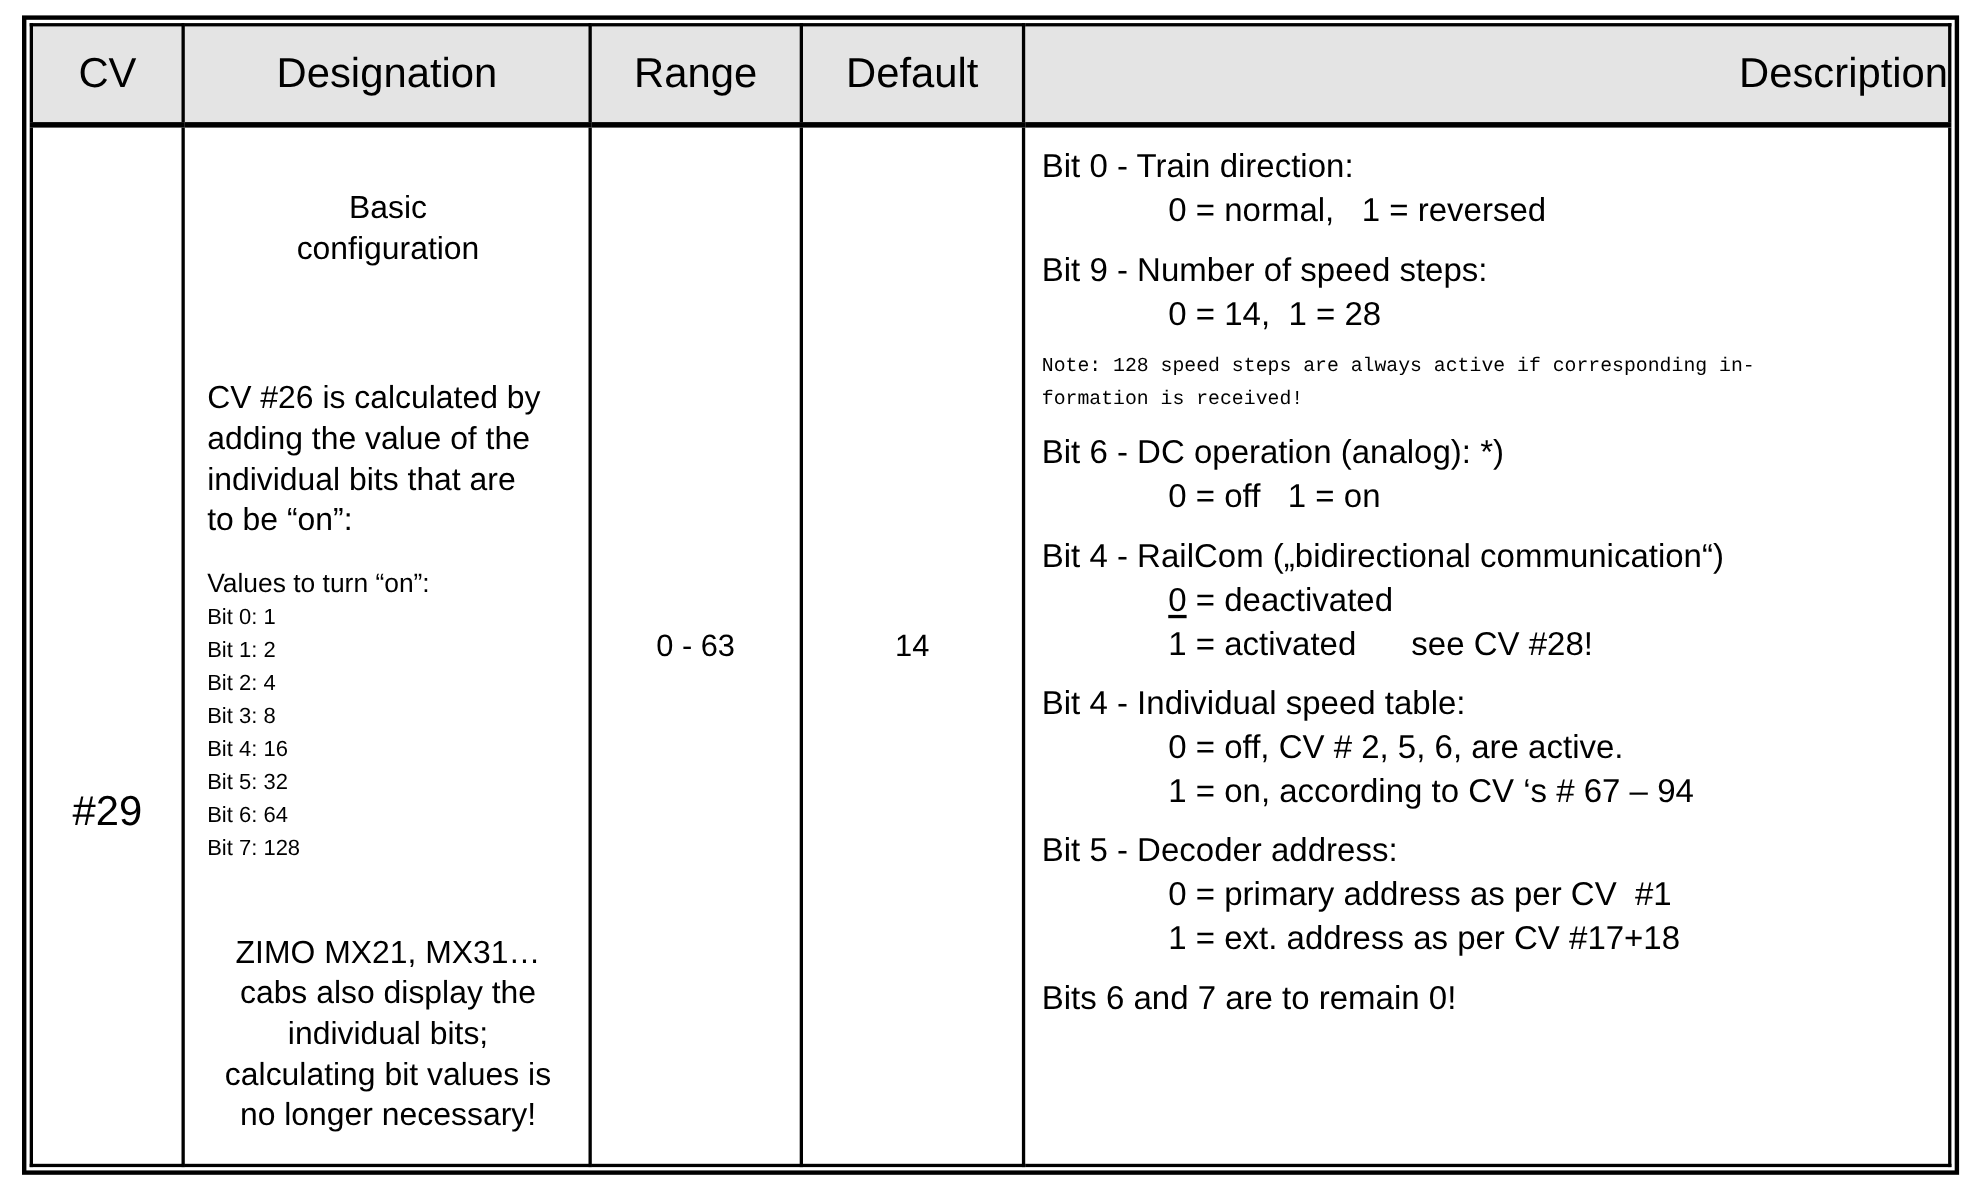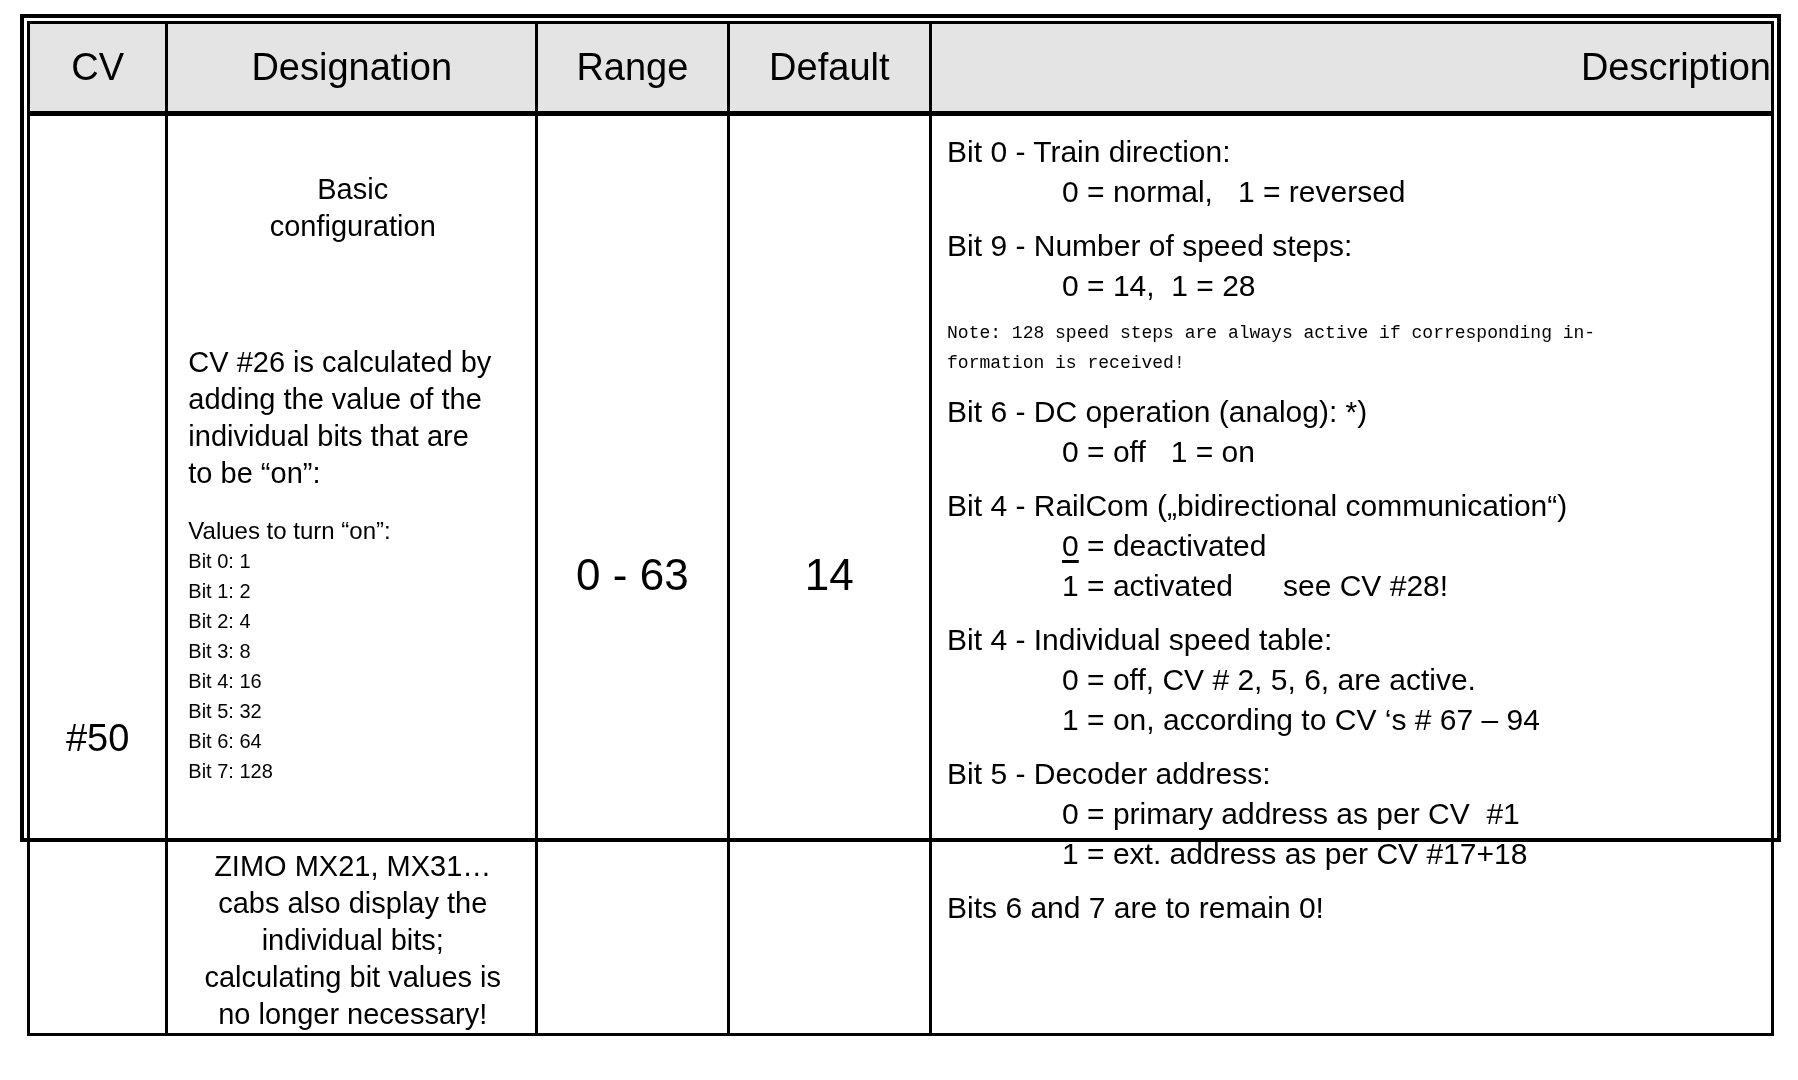--- a/index.html
+++ b/index.html
@@ -17,21 +17,21 @@
     width: 1798px;
     height: 1080px;
     background: #ffffff;
   }
   
   .frame {
     position: absolute;
     left: 20px;
     top: 14px;
     width: 1761px;
-    height: 828px;
+    height: 1054px;
     box-sizing: border-box;
     border: 4px solid #000000;
     padding: 3px;
     background: #ffffff;
   }
   table.cv-table {
     border-collapse: collapse;
     table-layout: fixed;
     width: 100%;
     height: 100%;
@@ -64,21 +64,21 @@
   
   td.cell-cv { text-align: center; }
   .cv-number {
     margin-top: 600px;
     font-size: 38px;
     line-height: 44px;
   }
 
   
   td.cell-mid { vertical-align: middle; text-align: center; }
-  .mid-value { font-size: 44px; line-height: 42px; }
+  .mid-value { font-size: 28px; line-height: 42px; }
 
   
   td.cell-designation { padding: 55px 18px 0 20px; font-size: 29px; line-height: 37px; }
   .des-title { text-align: center; }
   .des-intro { margin-top: 99px; }
   .des-values-label { margin-top: 24px; font-size: 24px; line-height: 30px; }
   .des-bit-values { font-size: 20px; line-height: 30px; }
   .des-note { margin-top: 62px; text-align: center; }
 
   
@@ -108,21 +108,21 @@
           <th class="h-center">Designation</th>
           <th class="h-center">Range</th>
           <th class="h-center">Default</th>
           <th class="h-left">Description</th>
         </tr>
       </thead>
       <tbody>
         <tr>
 
           <td class="cell-cv">
-            <div class="cv-number">#50</div>
+            <div class="cv-number">#29</div>
           </td>
 
           <td class="cell-designation">
             <div class="des-title prewrap">Basic
 configuration</div>
             <div class="des-intro prewrap">CV #26 is calculated by
 adding the value of the
 individual bits that are
 to be “on”:</div>
             <div class="des-values-label prewrap">Values to turn “on”:</div>

